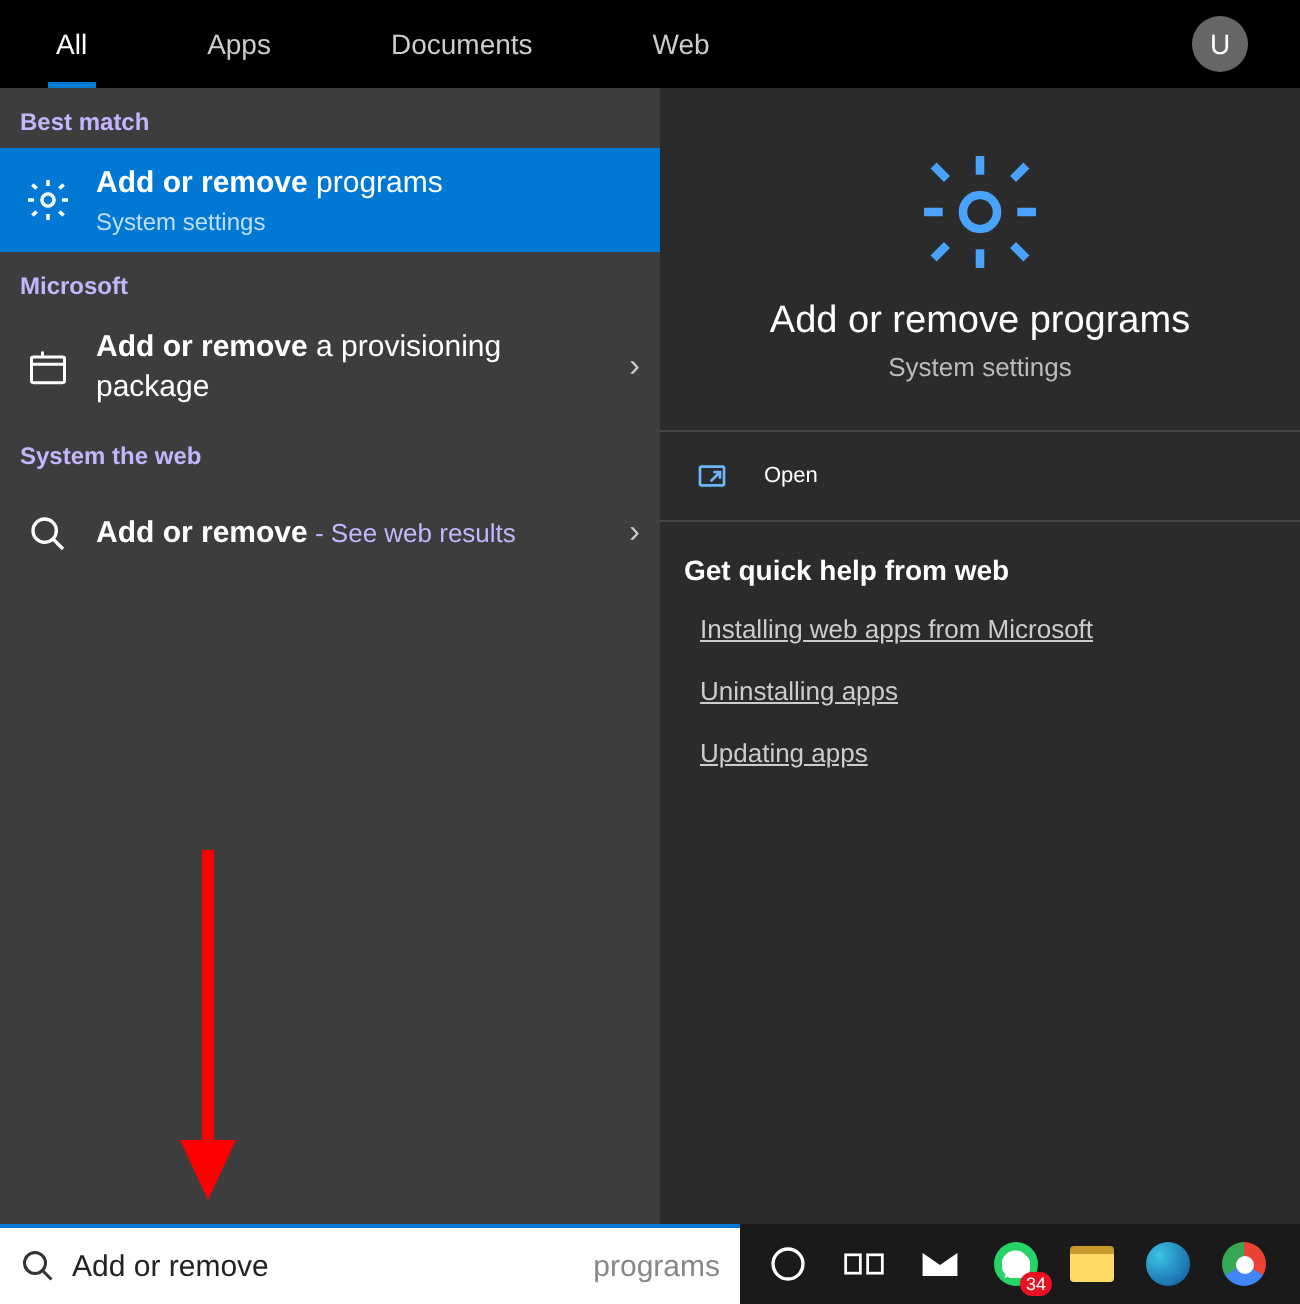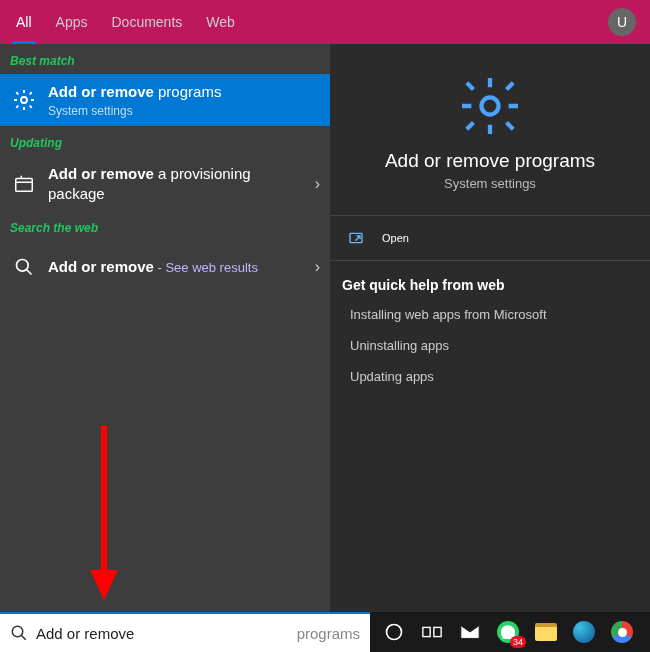--- a/index.html
+++ b/index.html
@@ -1,50 +1,50 @@
 <!DOCTYPE html>
 <html><head>
   <meta charset="utf-8">
   <style>
     * { margin: 0; padding: 0; box-sizing: border-box; font-family: "Segoe UI", sans-serif; }
     body { width: 650px; height: 652px; background: #202020; color: #fff; overflow: hidden; position: relative; }
 
     
-    .header { height: 44px; display: flex; align-items: center; padding: 0 4px; background: #be185d; }
+    .header { height: 44px; display: flex; align-items: center; padding: 0 16px; background: #000000; gap: 36px; }
     .tab { padding: 0 12px; height: 44px; display: flex; align-items: center; font-size: 14px; color: #ccc; cursor: pointer; position: relative; }
     .tab.active { color: #fff; }
     .tab.active::after { content: ""; position: absolute; bottom: 0; left: 8px; right: 8px; height: 3px; background: #0078d4; }
     .tab .chev { margin-left: 4px; font-size: 10px; }
     .spacer { flex: 1; }
     .avatar { width: 28px; height: 28px; border-radius: 50%; background: #666; display: flex; align-items: center; justify-content: center; font-size: 14px; margin-right: 10px; color: #fff; }
 
     .main { display: flex; height: 568px; }
 
     
     .left { width: 330px; background: #3d3d3d; display: flex; flex-direction: column; }
-    .sect-label { font-size: 12px; font-weight: 600; color: #22c55e; padding: 10px 10px 6px; font-style: italic; }
+    .sect-label { font-size: 12px; font-weight: 600; color: #c4b5fd; padding: 10px 10px 6px; }
     .result { display: flex; align-items: center; padding: 8px 10px; cursor: pointer; position: relative; min-height: 52px; }
     .result.selected { background: #0078d4; }
     .result .ic { width: 28px; height: 28px; display: flex; align-items: center; justify-content: center; margin-right: 10px; flex-shrink: 0; }
     .result .txt { flex: 1; min-width: 0; }
     .result .line1 { font-size: 15px; color: #fff; line-height: 1.3; }
     .result .line1 .bold { font-weight: 600; }
     .result .line2 { font-size: 12px; color: rgba(255,255,255,0.75); margin-top: 2px; }
     .result .arr { color: #ccc; font-size: 16px; margin-left: 8px; }
 
     
     .right { flex: 1; background: #2b2b2b; display: flex; flex-direction: column; padding-top: 30px; }
     .right .big-ic { display:flex; justify-content:center; margin-bottom: 12px; }
     .right .title { text-align: center; font-size: 19px; font-weight: 400; color:#fff; }
     .right .subtitle { text-align: center; font-size: 13px; color:#bbb; margin-top:4px; margin-bottom: 24px; }
     .right .divider { height:1px; background: #444; }
     .right .action { display:flex; align-items:center; padding: 14px 18px; cursor:pointer; font-size:11px; }
     .right .action .ai { width: 20px; margin-right: 14px; color:#6bb6ff; display:flex; align-items:center; }
     .right .help-head { font-size:14px; font-weight:700; padding: 16px 12px 6px; }
-    .right .help-link { font-size:13px; color:#ccc; padding: 8px 20px; cursor:pointer; }
+    .right .help-link { font-size:13px; color:#ccc; padding: 8px 20px; cursor:pointer;text-decoration:underline; }
 
     
     .arrow-annot { position:absolute; left: 90px; top: 425px; pointer-events:none; }
 
     
     .taskbar { position:absolute; bottom:0; left:0; right:0; height:40px; background:#1a1a1a; display:flex; }
     .search-box { width: 370px; height:40px; background:#fff; display:flex; align-items:center; padding: 0 10px; border-top: 2px solid #0078d4; }
     .search-box .sic { width:18px; margin-right:8px; color:#333; display:flex; }
     .search-box input { border:none; outline:none; font-size:15px; flex:1; color:#222; background:transparent; }
     .search-box input::placeholder { color:#888; }
@@ -85,35 +85,35 @@
             <circle cx="12" cy="12" r="3"></circle>
             <path d="M12 2v3M12 19v3M4.2 4.2l2.1 2.1M17.7 17.7l2.1 2.1M2 12h3M19 12h3M4.2 19.8l2.1-2.1M17.7 6.3l2.1-2.1"></path>
           </svg>
       </div>
       <div class="txt">
         <div class="line1"><span class="bold">Add or remove</span><span> programs</span></div>
         <div class="line2">System settings</div>
       </div>
     </div>
 
-    <div class="sect-label">Updating</div>
+    <div class="sect-label">Microsoft</div>
     <div class="result">
       <div class="ic">
         <svg viewBox="0 0 24 24" width="22" height="22" fill="none" stroke="#fff" stroke-width="1.6">
             <rect x="3" y="6" width="18" height="14" rx="1"></rect>
             <path d="M3 10h18M9 6V3"></path>
           </svg>
       </div>
       <div class="txt">
         <div class="line1"><span class="bold">Add or remove</span><span> a provisioning package</span></div>
       </div>
       <div class="arr">›</div>
     </div>
 
-    <div class="sect-label">Search the web</div>
+    <div class="sect-label">System the web</div>
     <div class="result">
       <div class="ic">
         <svg viewBox="0 0 24 24" width="20" height="20" fill="none" stroke="#fff" stroke-width="2">
             <circle cx="10" cy="10" r="7"></circle>
             <path d="M21 21l-6-6"></path>
           </svg>
       </div>
       <div class="txt">
         <div class="line1"><span class="bold">Add or remove</span><span style="color:#c4b5fd;font-size:13px"> - See web results</span></div>
       </div>

